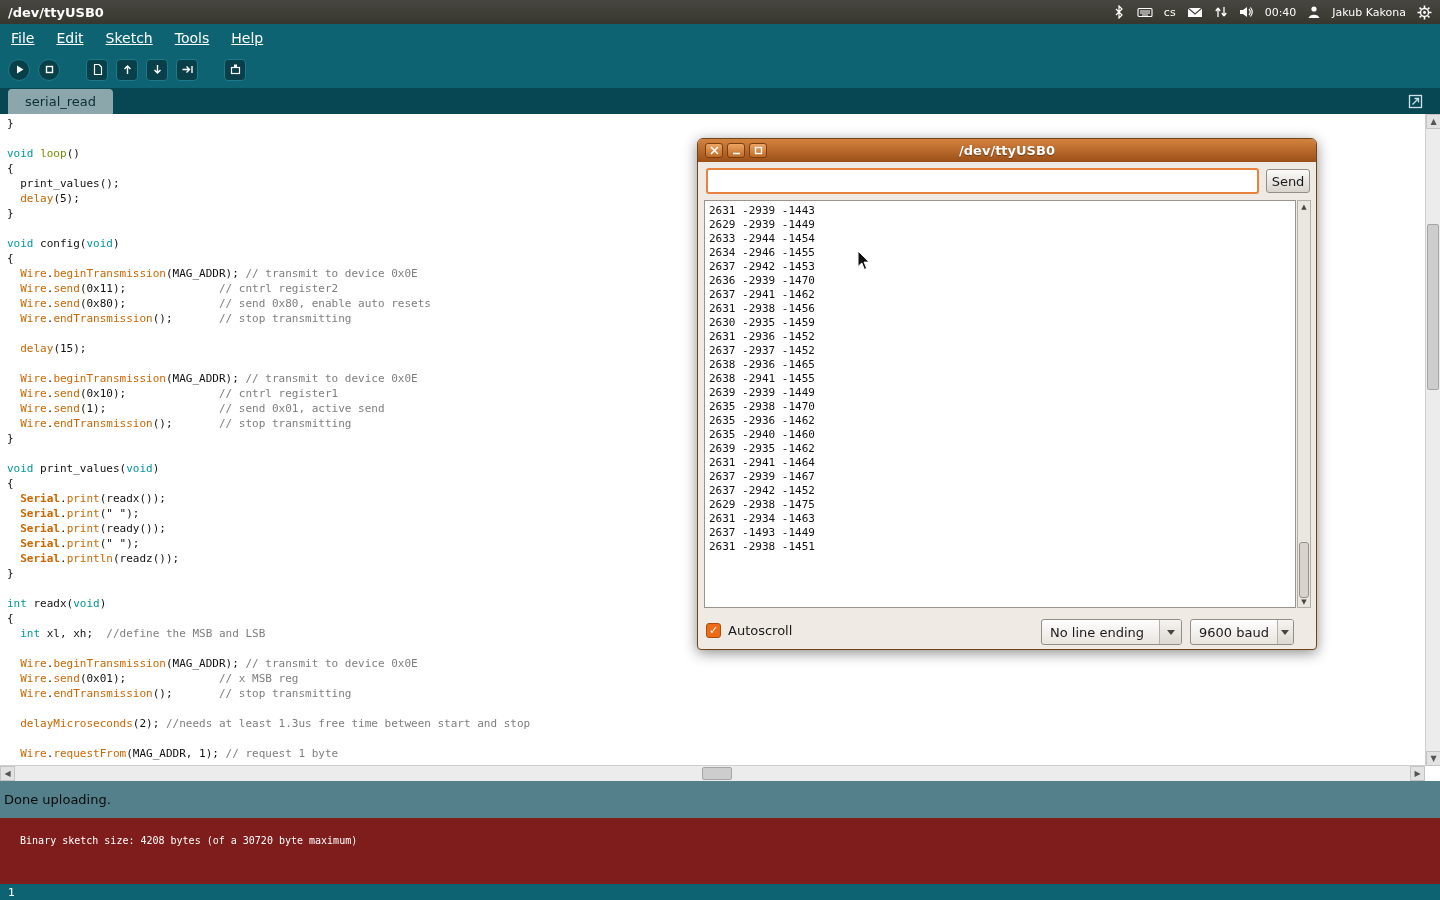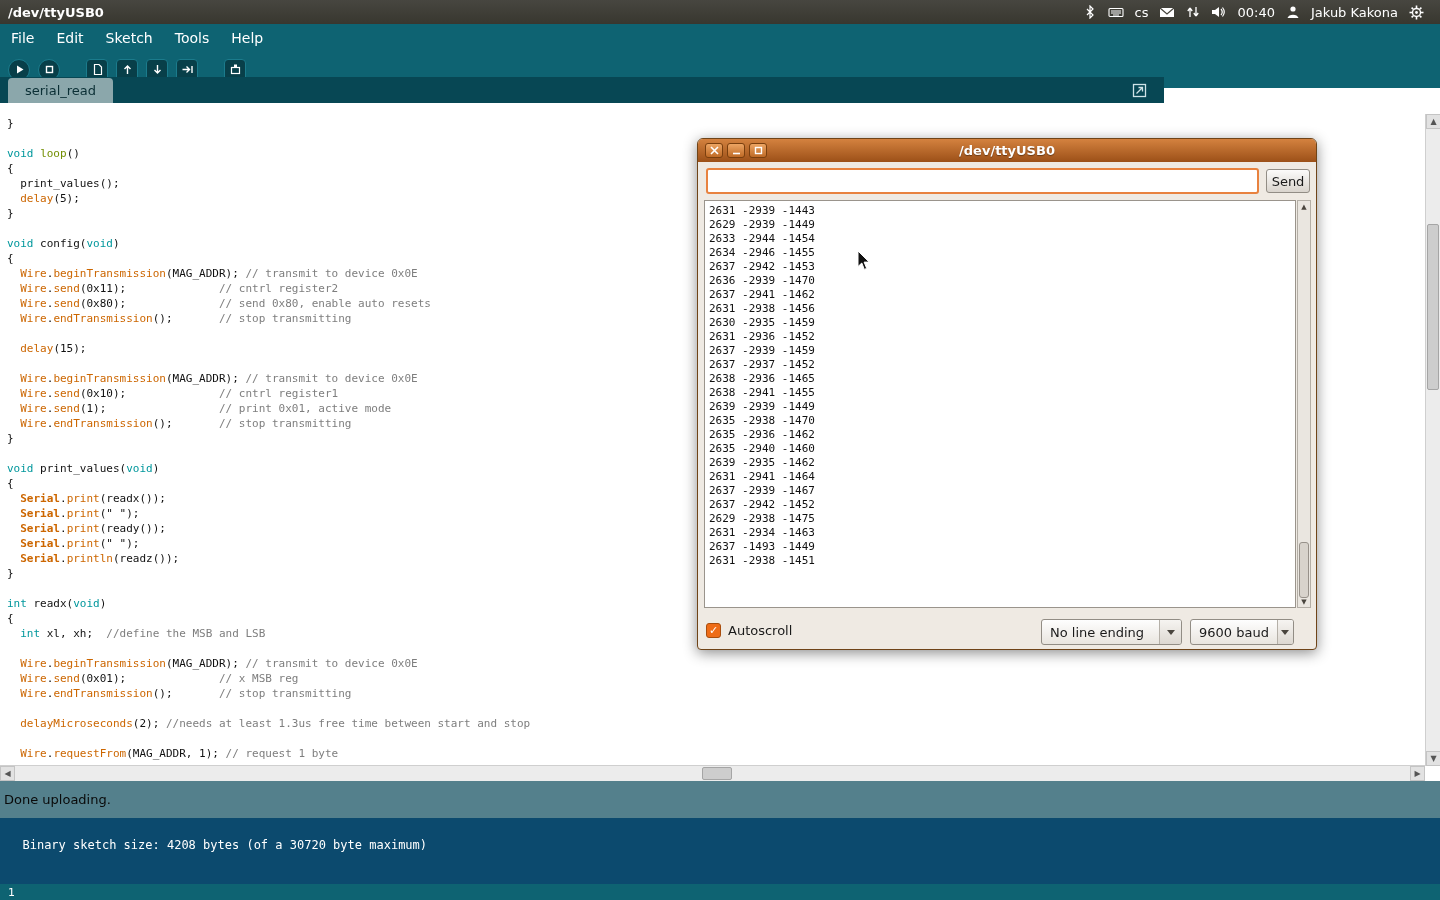--- a/index.html
+++ b/index.html
@@ -3,31 +3,31 @@
 <meta charset="utf-8">
 <style>
 *{margin:0;padding:0;box-sizing:border-box}
 html,body{width:1440px;height:900px;overflow:hidden}
 body{position:relative;font-family:"DejaVu Sans","Liberation Sans",sans-serif;background:#fff}
 svg{display:block}
 
 
 .top-panel{position:absolute;left:0;top:0;width:1440px;height:24px;background:linear-gradient(#474640,#38372f);color:#fff;display:flex;align-items:center;z-index:60}
 .tp-title{font-size:13px;font-weight:bold;padding-left:8px}
-.tp-right{margin-left:auto;display:flex;align-items:center;gap:11px;padding-right:16px;font-size:13px}
+.tp-right{margin-left:auto;display:flex;align-items:center;gap:11px;padding-right:8px;font-size:11px}
 .tp-item{display:flex;align-items:center;gap:4px}
 
 
 .menu-bar{position:absolute;left:0;top:24px;width:1440px;height:27px;background:#0e6372;display:flex;align-items:center;color:#fff;font-size:14px;z-index:5}
 .menu-item{padding:4px 11px;cursor:default}
 .toolbar{position:absolute;left:0;top:51px;width:1440px;height:37px;background:#0e6372;display:flex;align-items:center;gap:8px;padding-left:8px;z-index:5}
 .tb-btn{width:22px;height:22px;border-radius:4px;background:#083f49;border:1px solid #1b7b8c;display:flex;align-items:center;justify-content:center}
 .tb-btn.round{border-radius:50%}
 .tb-gap{width:10px}
-.tab-bar{position:absolute;left:0;top:77px;width:1164px;height:26px;background:#074754;z-index:5}
+.tab-bar{position:absolute;left:0;top:88px;width:1440px;height:26px;background:#074754;z-index:5}
 .tab{position:absolute;left:8px;bottom:0;height:25px;padding:0 17px;background:#8ba7ab;color:#0b2f35;font-size:13px;display:flex;align-items:center;border-radius:4px 4px 0 0}
 .tab-menu-btn{position:absolute;right:16px;top:4px;width:18px;height:18px;display:flex;align-items:center;justify-content:center}
 
 
 .editor{position:absolute;left:0;top:114px;width:1425px;height:651px;background:#fff;font-family:"DejaVu Sans Mono","Liberation Mono",monospace;font-size:11px;line-height:15px;color:#111;padding:2px 0 0 7px;overflow:hidden;z-index:1}
 .code-line{white-space:pre;min-height:15px}
 .kw{color:#00979c}
 .lib{color:#cc6600}
 .b{font-weight:bold}
 .fnb{color:#728e00;font-weight:normal}
@@ -38,21 +38,21 @@
 .v-scroll .arr{position:absolute;left:0;width:15px;height:15px;display:flex;align-items:center;justify-content:center;font-size:8px;color:#555;background:#e2e2e2;border:1px solid #c4c4c4}
 .v-scroll .arr.up{top:0}.v-scroll .arr.down{bottom:0}
 .v-thumb{position:absolute;left:1px;top:110px;width:12px;height:166px;background:#cdcdcd;border:1px solid #a5a5a5;border-radius:2px}
 .h-scroll{position:absolute;left:0;top:765px;width:1425px;height:16px;background:#ececec;border-top:1px solid #cfcfcf;z-index:2}
 .h-scroll .arr{position:absolute;top:0;width:15px;height:15px;display:flex;align-items:center;justify-content:center;font-size:8px;color:#555;background:#e2e2e2;border:1px solid #c4c4c4}
 .h-scroll .arr.left{left:0}.h-scroll .arr.right{right:0}
 .h-thumb{position:absolute;left:702px;top:1px;width:30px;height:13px;background:#cdcdcd;border:1px solid #a5a5a5;border-radius:2px}
 
 
 .status-bar{position:absolute;left:0;top:781px;width:1440px;height:37px;background:#54808c;color:#0a0a0a;font-size:13px;display:flex;align-items:center;padding-left:4px;z-index:5}
-.console{position:absolute;left:0;top:818px;width:1440px;height:66px;background:#0c4a6e;color:#fff;font-family:"DejaVu Sans Mono","Liberation Mono",monospace;font-size:12px;padding:6px 8px;z-index:5;white-space:pre}
+.console{position:absolute;left:0;top:818px;width:1440px;height:66px;background:#7f1d1d;color:#fff;font-family:"DejaVu Sans Mono","Liberation Mono",monospace;font-size:10px;padding:6px 8px;z-index:5;white-space:pre}
 .bottom-strip{position:absolute;left:0;top:884px;width:1440px;height:16px;background:#0e6372;color:#fff;font-size:11px;display:flex;align-items:center;padding-left:8px;z-index:5}
 
 
 .sm-window{position:absolute;left:697px;top:138px;width:620px;height:512px;background:#efeae3;border:1px solid #6f4418;border-radius:6px 6px 4px 4px;box-shadow:0 3px 14px rgba(0,0,0,.45);z-index:40}
 .sm-title{position:relative;height:23px;background:linear-gradient(#d4823f,#9c5018);border-radius:5px 5px 0 0;display:flex;align-items:center;color:#fff}
 .sm-title-text{position:absolute;left:0;right:0;text-align:center;font-size:13px;font-weight:bold;text-shadow:0 1px 1px rgba(0,0,0,.4)}
 .sm-buttons{display:flex;gap:4px;padding-left:7px;z-index:2}
 .sm-wbtn{width:18px;height:15px;border-radius:3px;background:linear-gradient(#eda563,#bf6a26);border:1px solid #7a3f0e;display:flex;align-items:center;justify-content:center}
 .sm-input{position:absolute;left:8px;top:29px;width:553px;height:26px;background:#fff;border:2px solid #e8823f;border-radius:3px;font-size:13px;padding:0 6px;outline:none;font-family:"DejaVu Sans","Liberation Sans",sans-serif}
 .sm-send{position:absolute;left:568px;top:30px;width:44px;height:24px;background:linear-gradient(#fcfbfa,#d9d4cd);border:1px solid #928d85;border-radius:3px;font-size:13px;color:#1a1a1a;display:flex;align-items:center;justify-content:center}
@@ -133,21 +133,21 @@
             <path d="M10.7 10.7 L12.4 12.4"></path>
             <path d="M12.4 2.6 L10.7 4.3"></path>
             <path d="M4.3 10.7 L2.6 12.4"></path>
           </g>
         </svg>
     </span>
   </div>
 </div>
 
 <div class="menu-bar">
-  <div class="menu-items" style="display: flex;">
+  <div class="menu-items" style="display: flex; text-decoration: underline;">
       <span class="menu-item">File</span>
       <span class="menu-item">Edit</span>
       <span class="menu-item">Sketch</span>
       <span class="menu-item">Tools</span>
       <span class="menu-item">Help</span>
     </div>
 </div>
 
 <div class="toolbar">
   <div class="tb-btn round">
@@ -216,21 +216,21 @@
     <div class="code-line">{</div>
     <div class="code-line">  <span class="lib">Wire</span>.<span class="lib">beginTransmission</span>(MAG_ADDR); <span class="cm">// transmit to device 0x0E</span></div>
     <div class="code-line">  <span class="lib">Wire</span>.<span class="lib">send</span>(0x11);              <span class="cm">// cntrl register2</span></div>
     <div class="code-line">  <span class="lib">Wire</span>.<span class="lib">send</span>(0x80);              <span class="cm">// send 0x80, enable auto resets</span></div>
     <div class="code-line">  <span class="lib">Wire</span>.<span class="lib">endTransmission</span>();       <span class="cm">// stop transmitting</span></div>
     <div class="code-line">&nbsp;</div>
     <div class="code-line">  <span class="lib">delay</span>(15);</div>
     <div class="code-line">&nbsp;</div>
     <div class="code-line">  <span class="lib">Wire</span>.<span class="lib">beginTransmission</span>(MAG_ADDR); <span class="cm">// transmit to device 0x0E</span></div>
     <div class="code-line">  <span class="lib">Wire</span>.<span class="lib">send</span>(0x10);              <span class="cm">// cntrl register1</span></div>
-    <div class="code-line">  <span class="lib">Wire</span>.<span class="lib">send</span>(1);                 <span class="cm">// print 0x01, active mode</span></div>
+    <div class="code-line">  <span class="lib">Wire</span>.<span class="lib">send</span>(1);                 <span class="cm">// send 0x01, active send</span></div>
     <div class="code-line">  <span class="lib">Wire</span>.<span class="lib">endTransmission</span>();       <span class="cm">// stop transmitting</span></div>
     <div class="code-line">}</div>
     <div class="code-line">&nbsp;</div>
     <div class="code-line"><span class="kw">void</span> print_values(<span class="kw">void</span>)</div>
     <div class="code-line">{</div>
     <div class="code-line">  <span class="lib b">Serial</span>.<span class="lib">print</span>(readx());</div>
     <div class="code-line">  <span class="lib b">Serial</span>.<span class="lib">print</span>(" ");</div>
     <div class="code-line">  <span class="lib b">Serial</span>.<span class="lib">print</span>(ready());</div>
     <div class="code-line">  <span class="lib b">Serial</span>.<span class="lib">print</span>(" ");</div>
     <div class="code-line">  <span class="lib b">Serial</span>.<span class="lib">println</span>(readz());</div>
@@ -301,21 +301,20 @@
       <div class="out-line">2631 -2939 -1443</div>
       <div class="out-line">2629 -2939 -1449</div>
       <div class="out-line">2633 -2944 -1454</div>
       <div class="out-line">2634 -2946 -1455</div>
       <div class="out-line">2637 -2942 -1453</div>
       <div class="out-line">2636 -2939 -1470</div>
       <div class="out-line">2637 -2941 -1462</div>
       <div class="out-line">2631 -2938 -1456</div>
       <div class="out-line">2630 -2935 -1459</div>
       <div class="out-line">2631 -2936 -1452</div>
-      <div class="out-line">2637 -2939 -1459</div>
       <div class="out-line">2637 -2937 -1452</div>
       <div class="out-line">2638 -2936 -1465</div>
       <div class="out-line">2638 -2941 -1455</div>
       <div class="out-line">2639 -2939 -1449</div>
       <div class="out-line">2635 -2938 -1470</div>
       <div class="out-line">2635 -2936 -1462</div>
       <div class="out-line">2635 -2940 -1460</div>
       <div class="out-line">2639 -2935 -1462</div>
       <div class="out-line">2631 -2941 -1464</div>
       <div class="out-line">2637 -2939 -1467</div>

